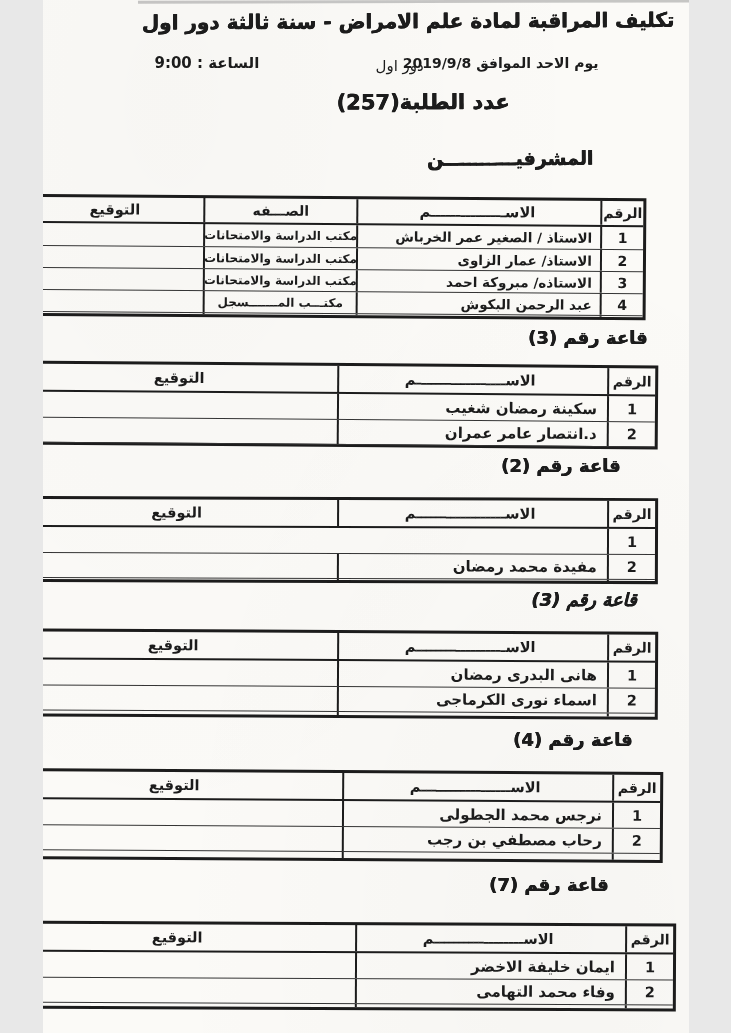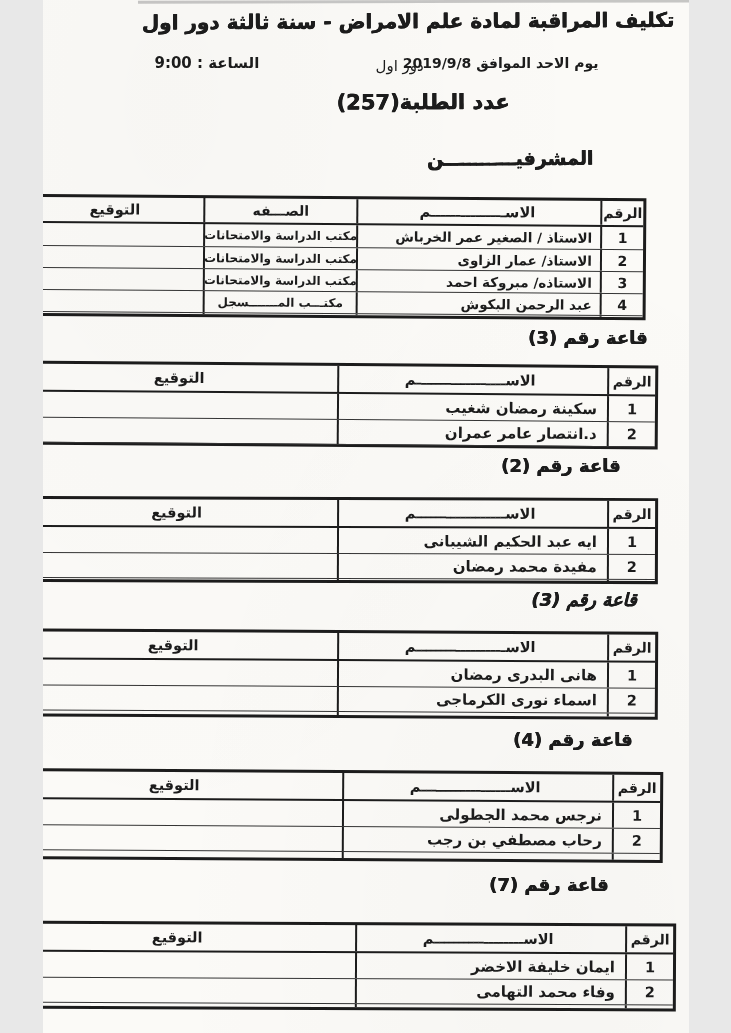--- a/index.html
+++ b/index.html
@@ -177,21 +177,20 @@
 
   <div class="room-heading heavy" id="room2-heading">قاعة رقم (2)</div>
   <div class="ttable rtable" id="room2-table">
     <div class="trow head">
       <div class="cell c-num">الرقم</div>
       <div class="cell c-name">الاســــــــــــــــــم</div>
       <div class="cell c-sig">التوقيع</div>
     </div>
     <div class="trow data">
       <div class="cell c-num">1</div>
-      <div class="cell c-name">ايه عبد الحكيم الشيبانى</div>
       <div class="cell c-sig"></div>
     </div>
     <div class="trow data">
       <div class="cell c-num">2</div>
       <div class="cell c-name">مفيدة  محمد رمضان</div>
       <div class="cell c-sig"></div>
     </div>
     <div class="trow spacer">
       <div class="cell c-num"></div>
       <div class="cell c-name"></div>

